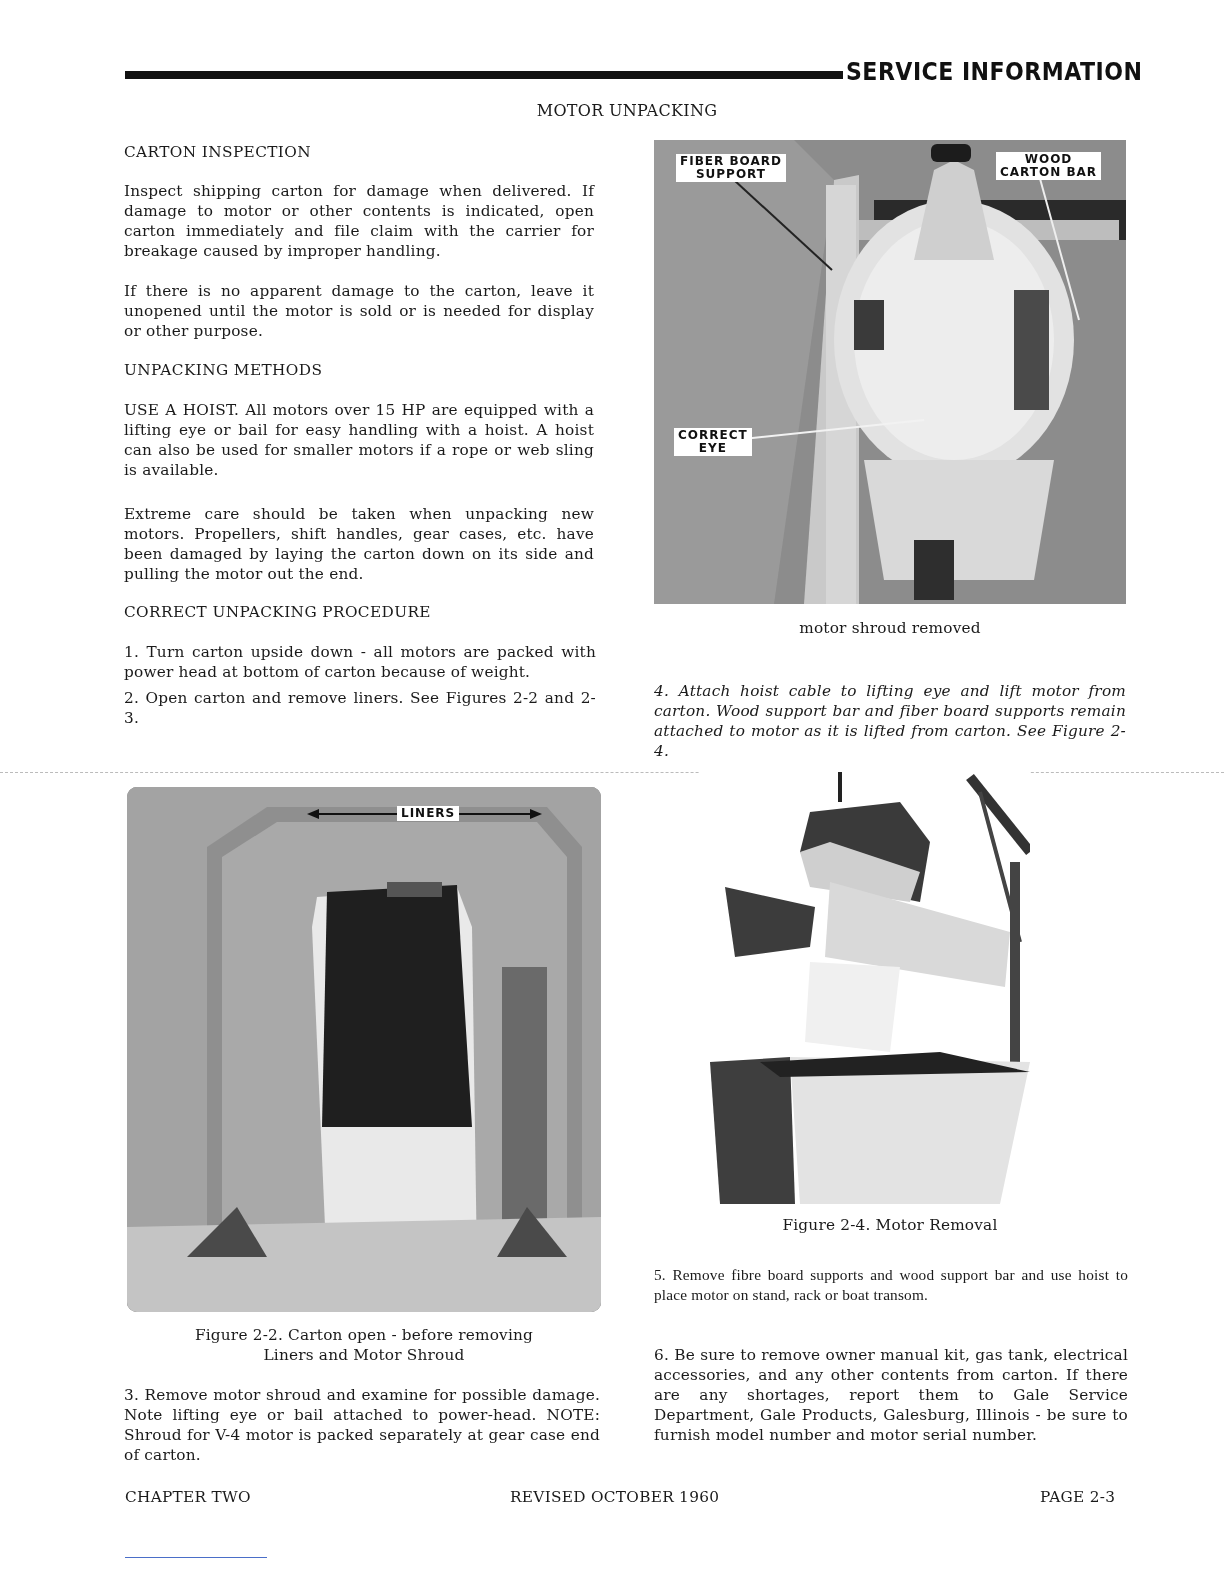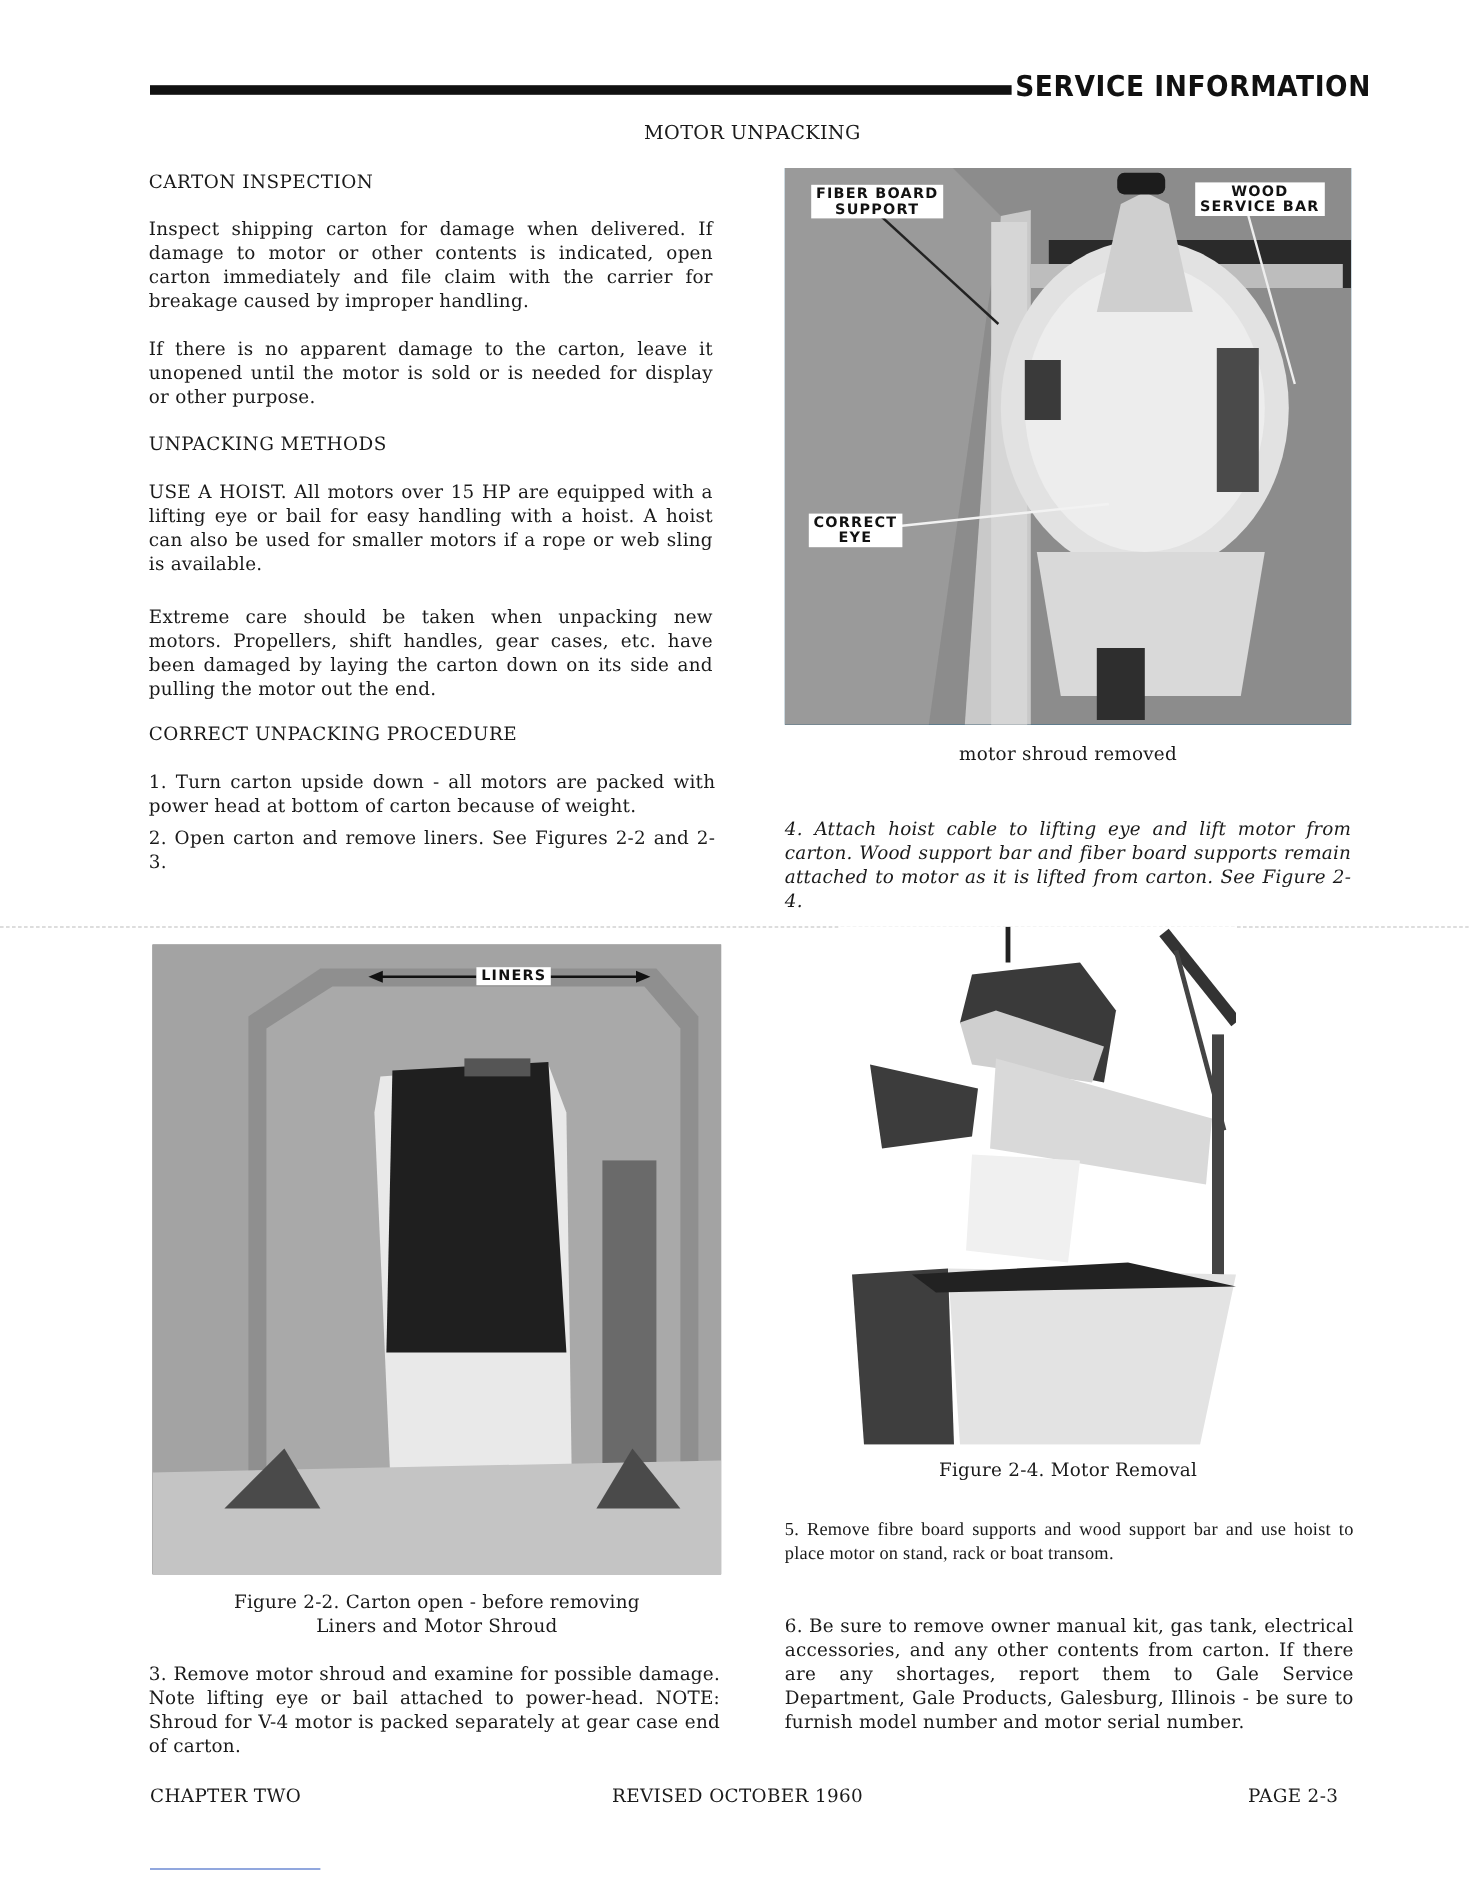--- a/index.html
+++ b/index.html
@@ -74,36 +74,36 @@
     <line x1="80" y1="40" x2="178" y2="130" stroke="#222" stroke-width="2"></line>
     <line x1="385" y1="35" x2="425" y2="180" stroke="#eee" stroke-width="2"></line>
     <line x1="80" y1="300" x2="270" y2="280" stroke="#f2f2f2" stroke-width="2"></line>
   </svg>
   <div class="label-box" style="left:22px; top:14px;">
     <div>FIBER BOARD</div>
     <div>SUPPORT</div>
   </div>
   <div class="label-box" style="left:342px; top:12px;">
     <div>WOOD</div>
-    <div>SERVICE BAR</div>
+    <div>CARTON BAR</div>
   </div>
   <div class="label-box" style="left:20px; top:288px;">
     <div>CORRECT</div>
     <div>EYE</div>
   </div>
 </div>
 <div class="abs caption" style="left:654px; top:618px; width:472px;">
   <div>motor shroud removed</div>
 </div>
 
 <div class="abs text" style="left:654px; top:681px; width:472px;font-style:italic;">4. Attach hoist cable to lifting eye and lift motor from carton.  Wood support bar and fiber board supports remain attached to motor as it is lifted from carton.  See Figure 2-4.</div>
 
 <div class="abs dashline" style="left:0; top:772px; width:1224px;"></div>
 
-<div class="abs photo" style="left:127px; top:787px; width:474px; height:525px;">
+<div class="abs photo" style="left:127px; top:787px; width:474px; height:525px;border-radius:10px;">
   <svg viewBox="0 0 474 525" preserveAspectRatio="none">
     <rect width="474" height="525" fill="#9b9b9b"></rect>
     <polygon points="0,0 474,0 474,525 0,525" fill="#a3a3a3"></polygon>
     <polygon points="140,20 420,20 455,60 455,470 420,500 110,500 80,470 80,60" fill="#8f8f8f"></polygon>
     <polygon points="150,35 410,35 440,70 440,460 410,490 120,490 95,460 95,70" fill="#a9a9a9"></polygon>
     <polygon points="190,110 330,100 345,140 350,480 200,485 185,140" fill="#e9e9e9"></polygon>
     <polygon points="200,105 330,98 345,340 195,340" fill="#1f1f1f"></polygon>
     <rect x="260" y="95" width="55" height="15" fill="#555"></rect>
     <rect x="375" y="180" width="45" height="300" fill="#6a6a6a"></rect>
     <polygon points="0,440 474,430 474,525 0,525" fill="#c4c4c4"></polygon>

